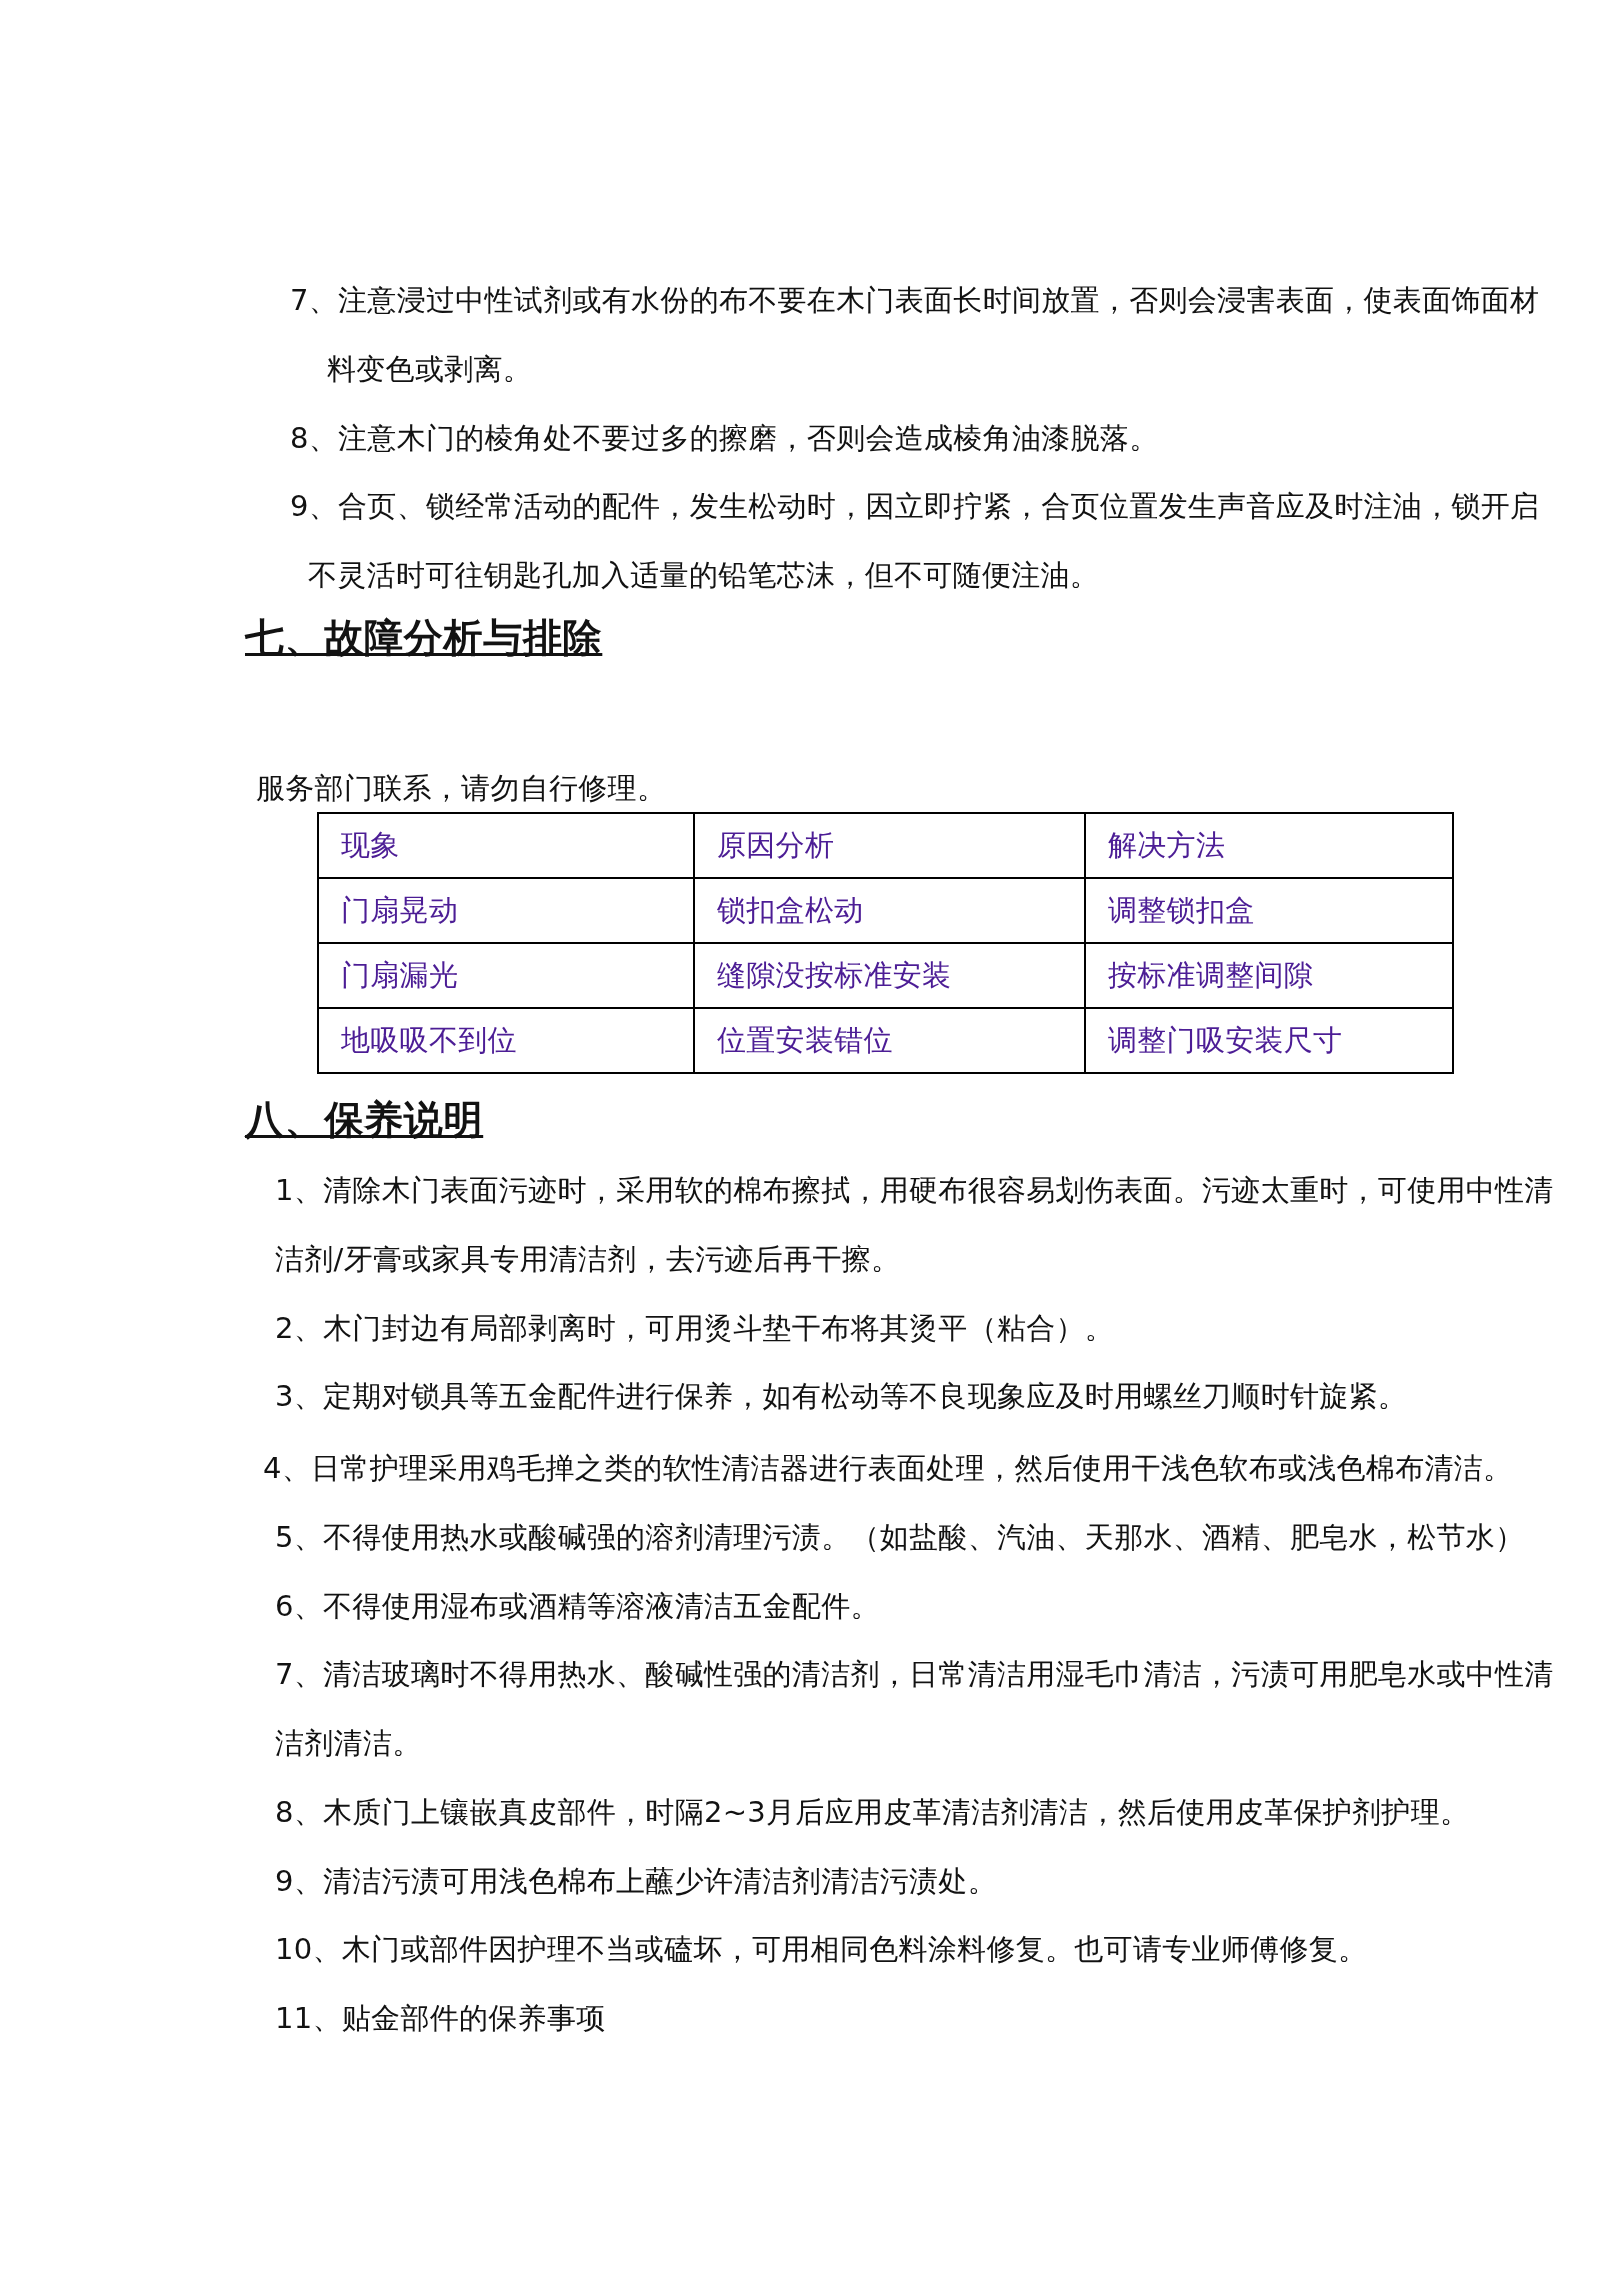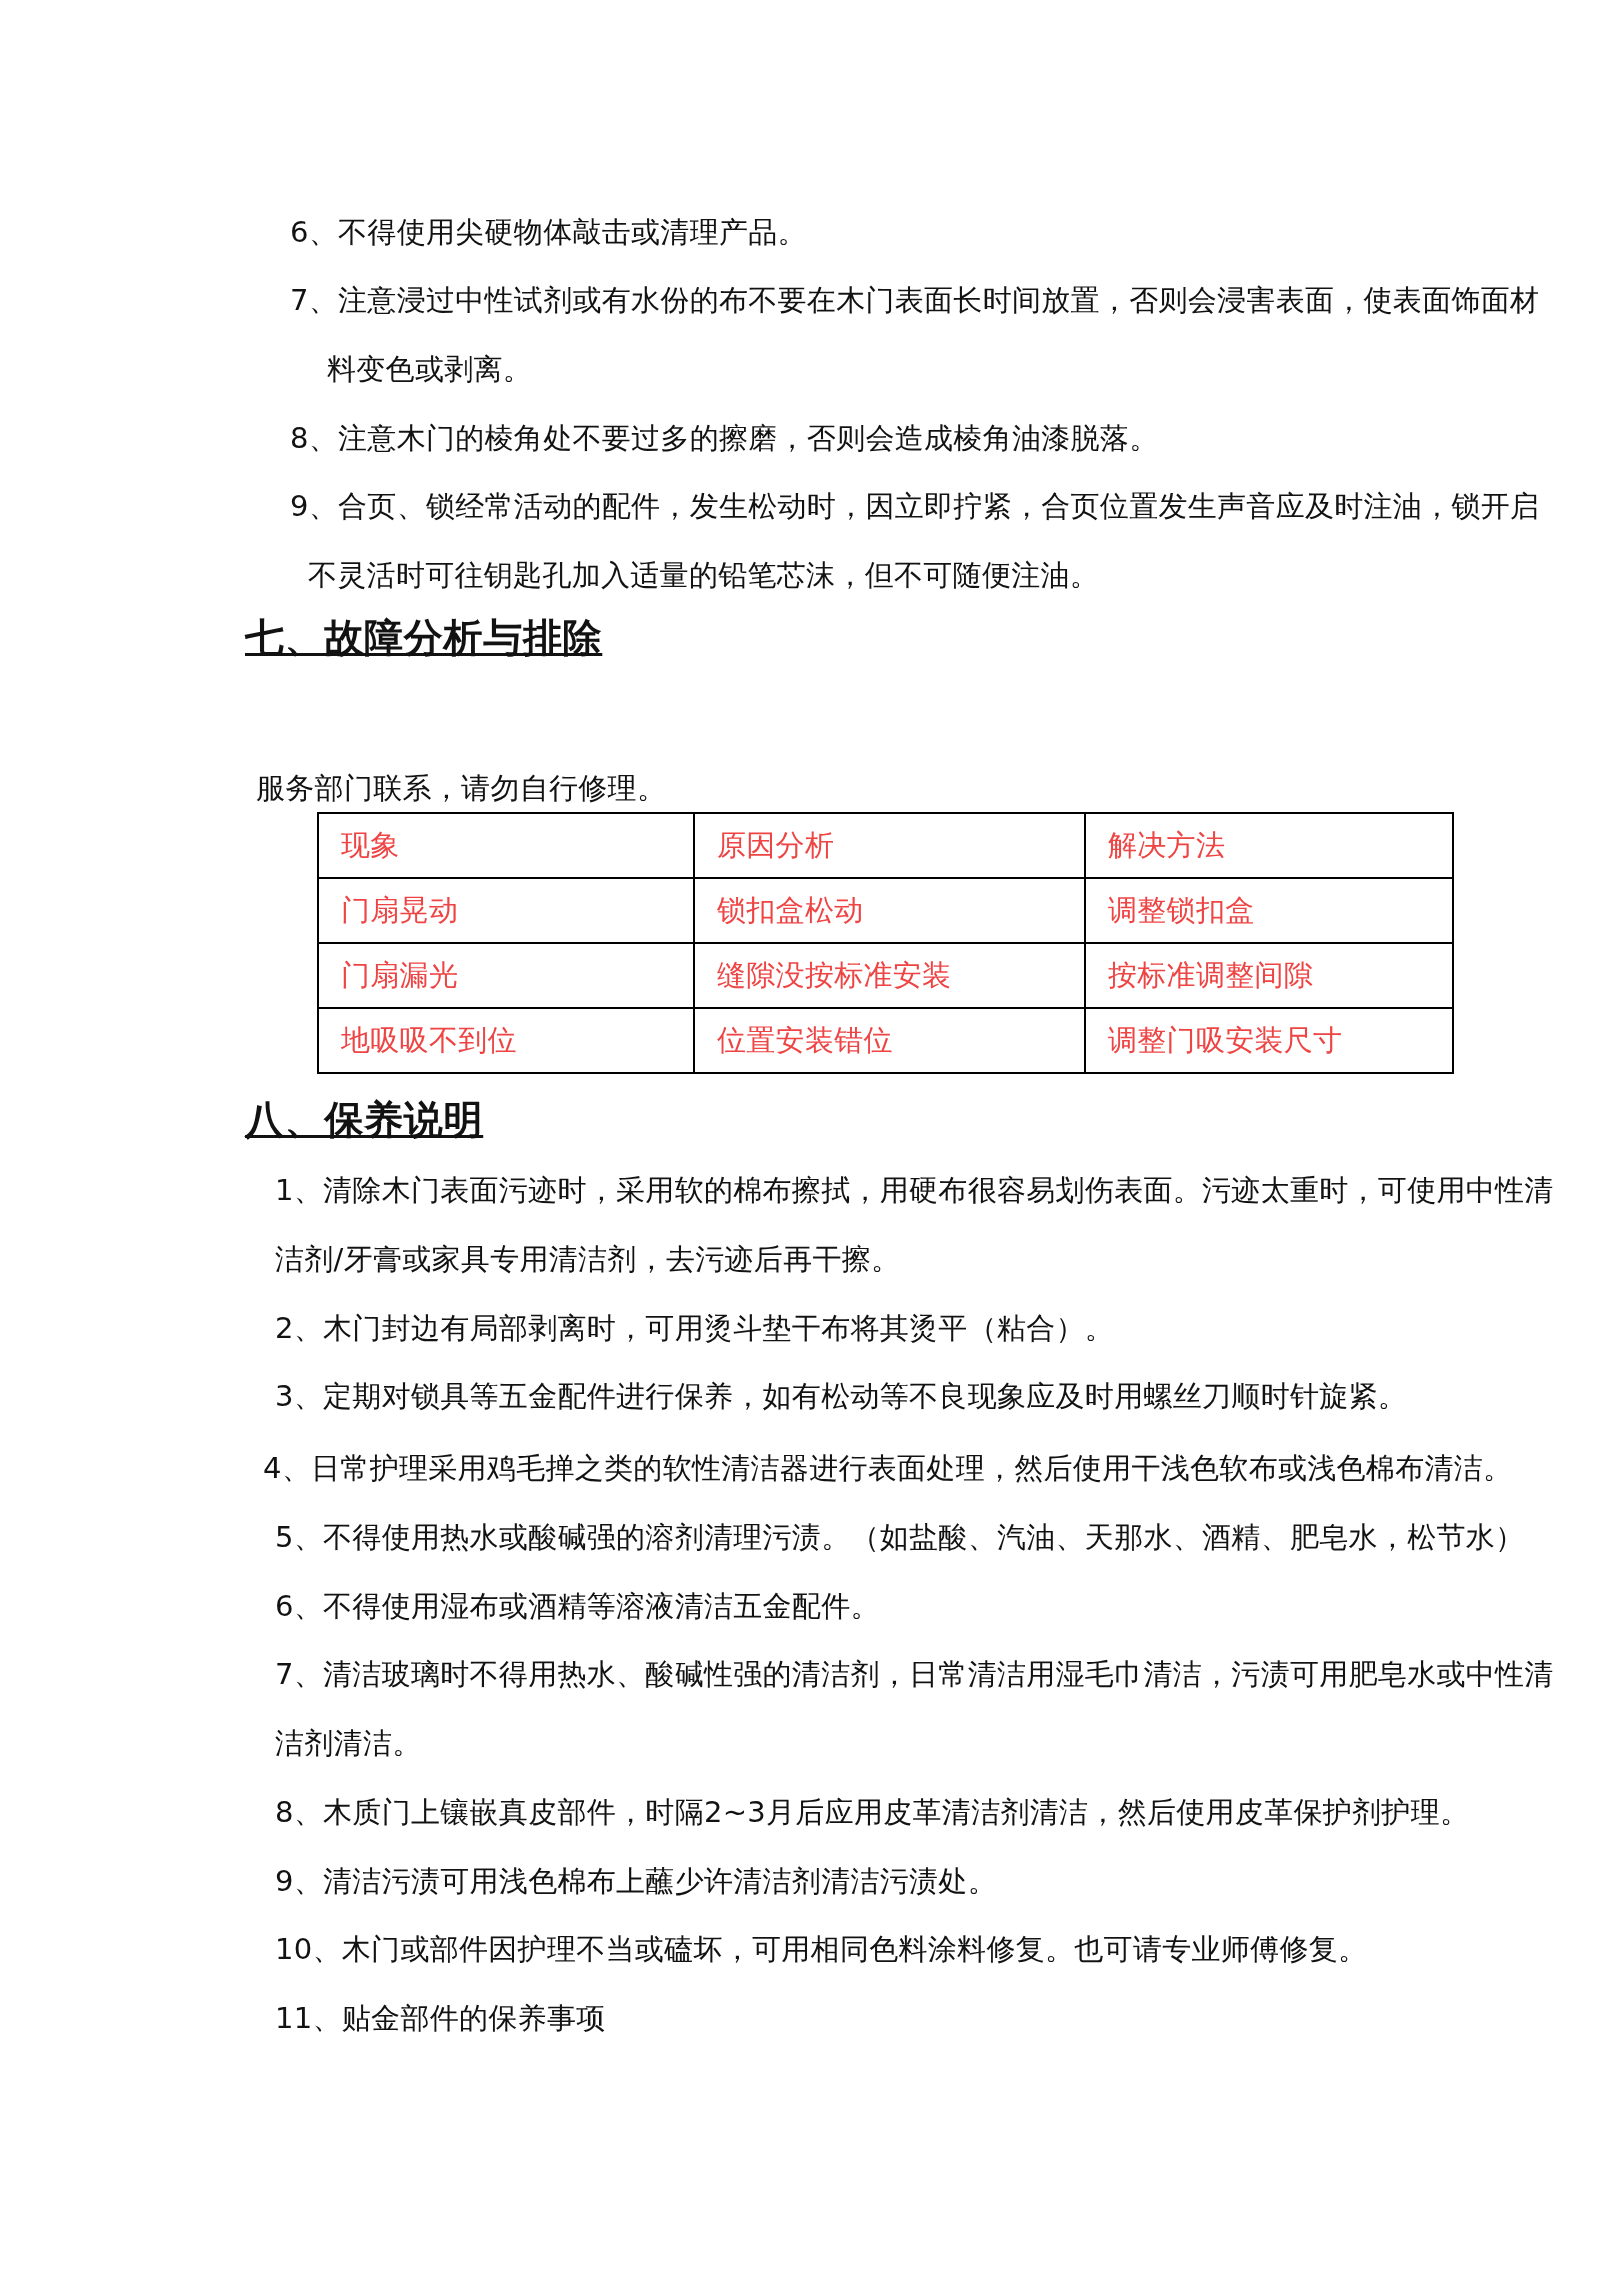--- a/index.html
+++ b/index.html
@@ -49,21 +49,21 @@
     table-layout:fixed;
     border:2.6px solid #000;
   }
   .tbl td{
     border:2px solid #000;
     height:63px;
     font-size:29px;
     letter-spacing:0.3px;
     padding:0 0 0 22px;
     vertical-align:middle;
-    color:#ef4444;
+    color:#4c1d95;
   }
   .c1{width:376px}.c2{width:391px}.c3{width:368px}
   
   .h8{top:1096px;left:245px}
   .s1{top:1156px;left:275px}
   .s2{top:1225px;left:275px}
   .s3{top:1294px;left:275px}
   .s4{top:1362px;left:275px}
   .s5{top:1434px;left:263px}
   .s6{top:1503px;left:275px}
@@ -73,21 +73,20 @@
   .s10{top:1778px;left:275px}
   .s11{top:1847px;left:275px}
   .s12{top:1915px;left:275px}
   .s13{top:1984px;left:275px}
 </style>
 </head>
 <body>
 
 <div class="page">
 
-  <div class="ln l1">6、不得使用尖硬物体敲击或清理产品。</div>
   <div class="ln l2">7、注意浸过中性试剂或有水份的布不要在木门表面长时间放置，否则会浸害表面，使表面饰面材</div>
   <div class="ln l3">料变色或剥离。</div>
   <div class="ln l4">8、注意木门的棱角处不要过多的擦磨，否则会造成棱角油漆脱落。</div>
   <div class="ln l5">9、合页、锁经常活动的配件，发生松动时，因立即拧紧，合页位置发生声音应及时注油，锁开启</div>
   <div class="ln l6">不灵活时可往钥匙孔加入适量的铅笔芯沫，但不可随便注油。</div>
 
   <div class="hd h7">七、故障分析与排除</div>
   <div class="ln p2">服务部门联系，请勿自行修理。</div>
 
   <table class="tbl">

